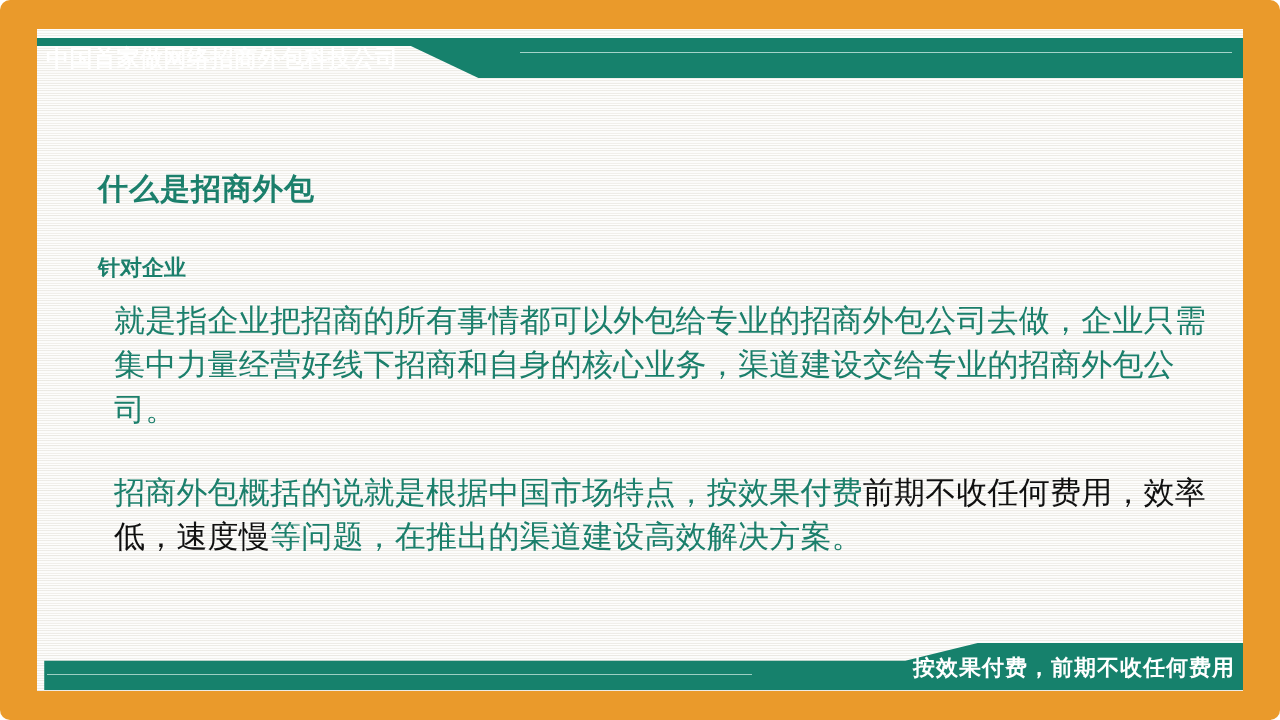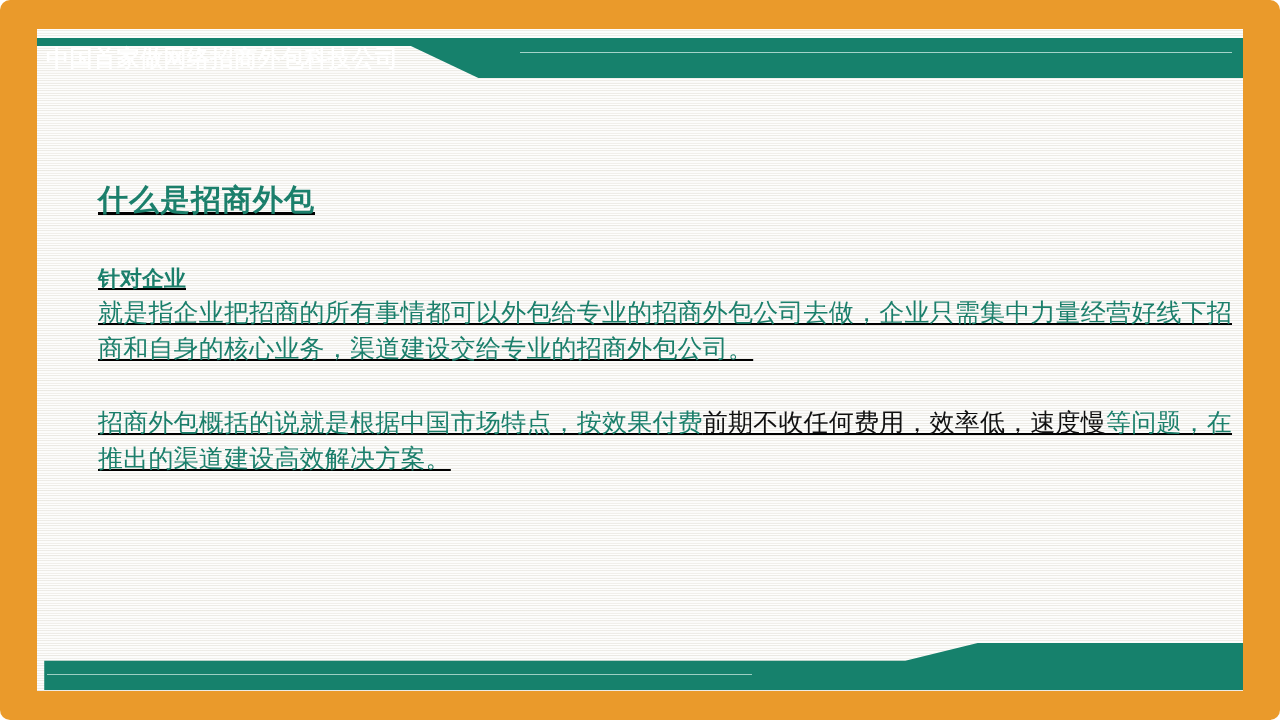--- a/index.html
+++ b/index.html
@@ -119,44 +119,43 @@
     font-size: 22px;
     font-weight: bold;
     letter-spacing: 1px;
     white-space: nowrap;
   }
 
   
   .content {
     position: absolute;
     left: 98px;
-    top: 182px;
+    top: 171px;
     width: 1135px;
-    text-decoration: underline;
   }
   .slide-heading {
     color: #1B7F6B;
     font-size: 30px;
     font-weight: bold;
     letter-spacing: 1px;
     margin: 0 0 46px 0;
     line-height: 1.2;
   }
   .sub-heading {
     color: #1B7F6B;
     font-size: 22px;
     font-weight: bold;
     line-height: 1.35;
     margin: 0;
   }
   .para {
     color: #1B7F6B;
-    font-size: 25px;
+    font-size: 31px;
     line-height: 1.44;
-    margin: 0;
+    margin: 16px;
     letter-spacing: 0.2px;
   }
   .para-2 { margin-top: 38px; }
   .hl-dark { color: #101010; }
 </style>
 </head>
 <body>
 
 <div id="slide">
 
@@ -171,14 +170,15 @@
 
     <p class="sub-heading">针对企业</p>
 
     <p class="para">就是指企业把招商的所有事情都可以外包给专业的招商外包公司去做，企业只需集中力量经营好线下招商和自身的核心业务，渠道建设交给专业的招商外包公司。</p>
 
     <p class="para para-2"><span>招商外包概括的说就是根据中国市场特点，按效果付费</span><span class="hl-dark">前期不收任何费用，效率低，速度慢</span><span>等问题，在推出的渠道建设高效解决方案。</span></p>
   </div>
 
   <div class="bottom-band"></div>
   <div class="bottom-band-hairline"></div>
+  <div class="bottom-band-text">按效果付费，前期不收任何费用</div>
 
 </div>
 
 </body></html>

